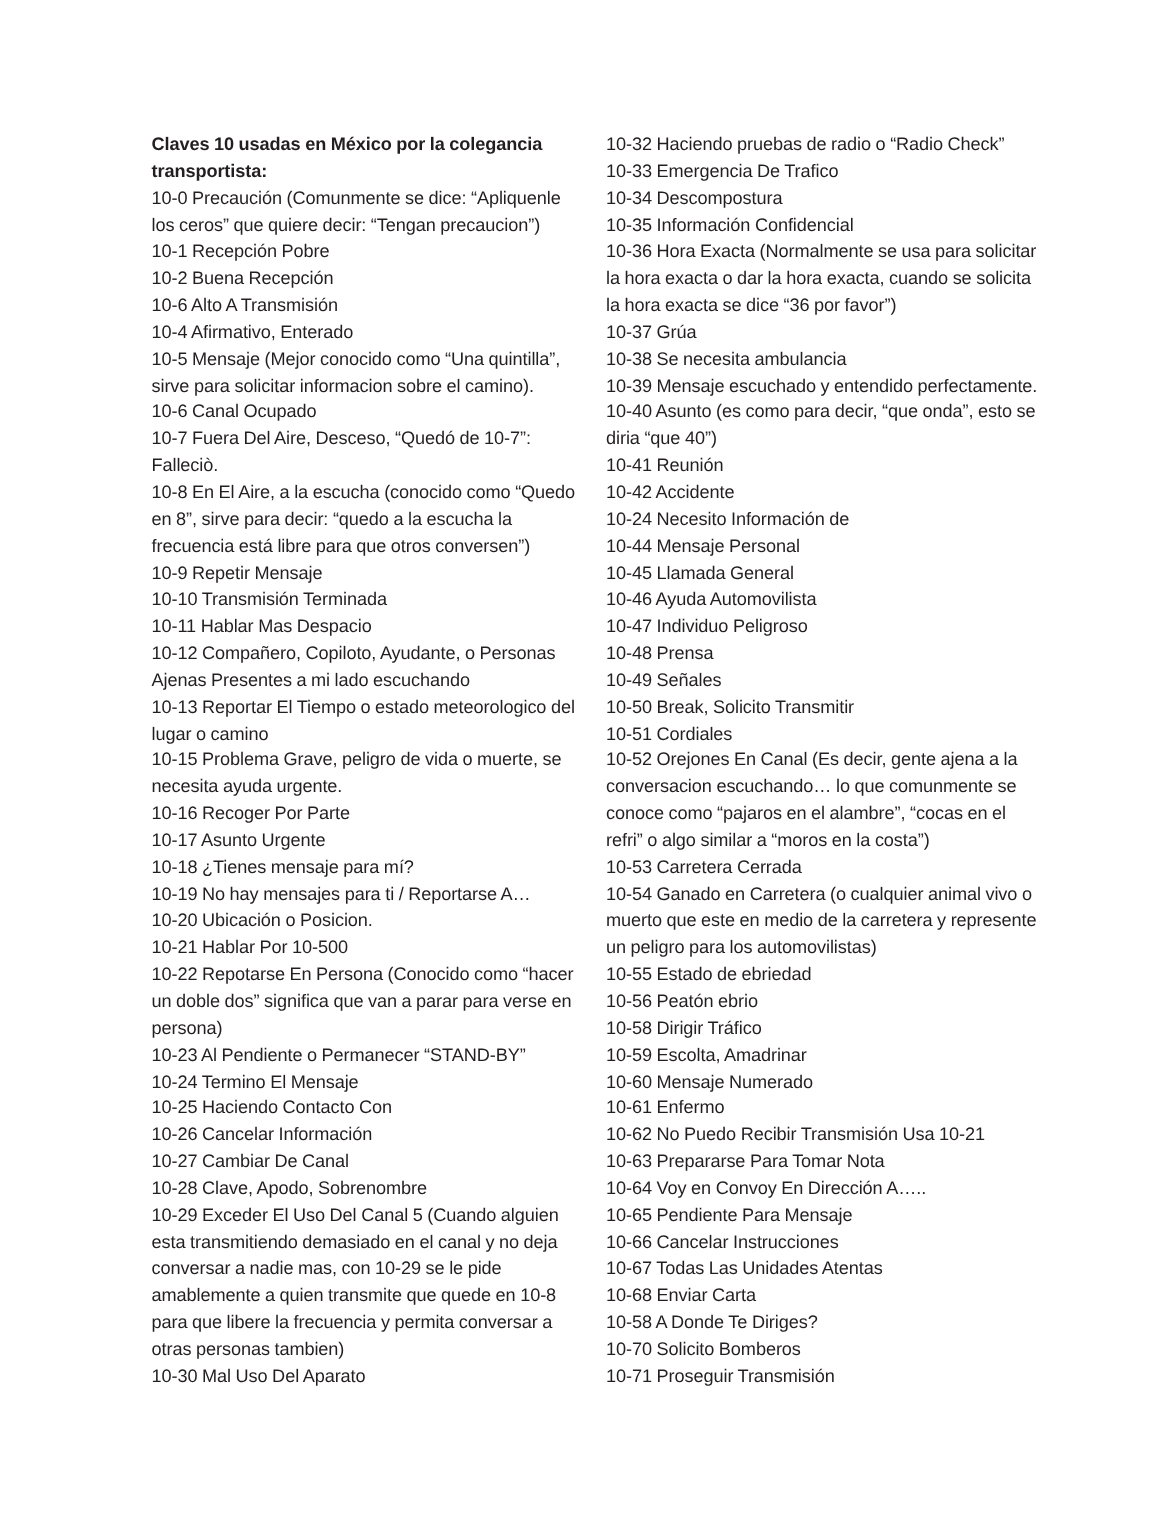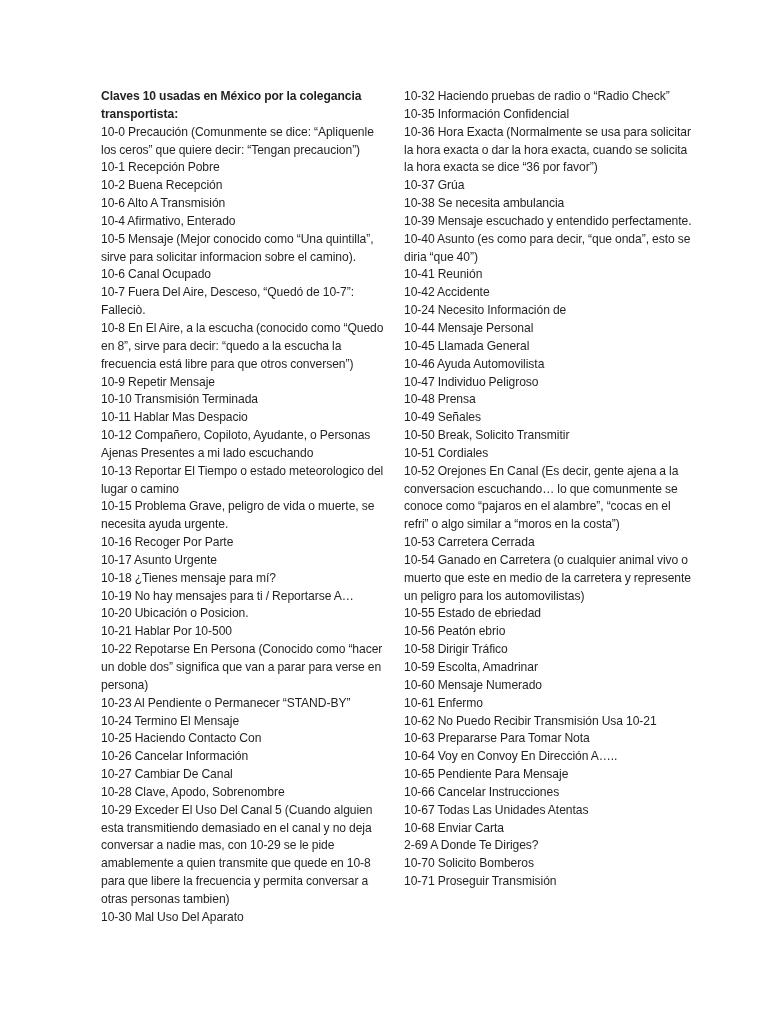--- a/index.html
+++ b/index.html
@@ -103,20 +103,22 @@
           <div class="doc-entry">10-27 Cambiar De Canal</div>
           <div class="doc-entry">10-28 Clave, Apodo, Sobrenombre</div>
           <div class="doc-entry">10-29 Exceder El Uso Del Canal 5 (Cuando alguien esta transmitiendo demasiado en el canal y no deja conversar a nadie mas, con 10-29 se le pide amablemente a quien transmite que quede en 10-8 para que libere la frecuencia y permita conversar a otras personas tambien)</div>
           <div class="doc-entry">10-30 Mal Uso Del Aparato</div>
         </div>
     </div>
 
     <div class="doc-column col-right">
       <div id="right-entries">
           <div class="doc-entry">10-32 Haciendo pruebas de radio o “Radio Check”</div>
+          <div class="doc-entry">10-33 Emergencia De Trafico</div>
+          <div class="doc-entry">10-34 Descompostura</div>
           <div class="doc-entry">10-35 Información Confidencial</div>
           <div class="doc-entry">10-36 Hora Exacta (Normalmente se usa para solicitar la hora exacta o dar la hora exacta, cuando se solicita la hora exacta se dice “36 por favor”)</div>
           <div class="doc-entry">10-37 Grúa</div>
           <div class="doc-entry">10-38 Se necesita ambulancia</div>
           <div class="doc-entry">10-39 Mensaje escuchado y entendido perfectamente.</div>
           <div class="doc-entry">10-40 Asunto (es como para decir, “que onda”, esto se diria “que 40”)</div>
           <div class="doc-entry">10-41 Reunión</div>
           <div class="doc-entry">10-42 Accidente</div>
           <div class="doc-entry">10-24 Necesito Información de</div>
           <div class="doc-entry">10-44 Mensaje Personal</div>
@@ -136,20 +138,20 @@
           <div class="doc-entry">10-59 Escolta, Amadrinar</div>
           <div class="doc-entry">10-60 Mensaje Numerado</div>
           <div class="doc-entry">10-61 Enfermo</div>
           <div class="doc-entry">10-62 No Puedo Recibir Transmisión Usa 10-21</div>
           <div class="doc-entry">10-63 Prepararse Para Tomar Nota</div>
           <div class="doc-entry">10-64 Voy en Convoy En Dirección A…..</div>
           <div class="doc-entry">10-65 Pendiente Para Mensaje</div>
           <div class="doc-entry">10-66 Cancelar Instrucciones</div>
           <div class="doc-entry">10-67 Todas Las Unidades Atentas</div>
           <div class="doc-entry">10-68 Enviar Carta</div>
-          <div class="doc-entry">2-69 A Donde Te Diriges?</div>
+          <div class="doc-entry">10-58 A Donde Te Diriges?</div>
           <div class="doc-entry">10-70 Solicito Bomberos</div>
           <div class="doc-entry">10-71 Proseguir Transmisión</div>
         </div>
     </div>
 
   </div>
 </div>
 
 </body></html>

